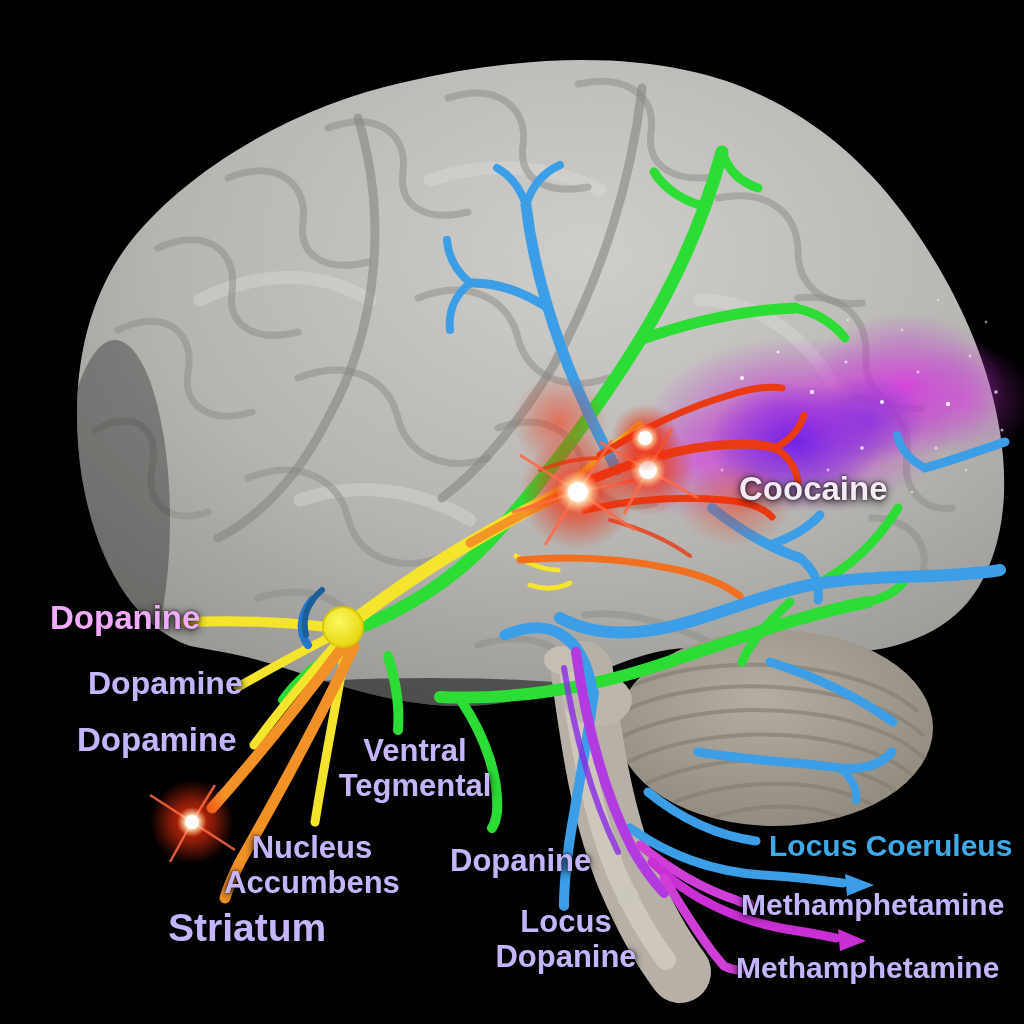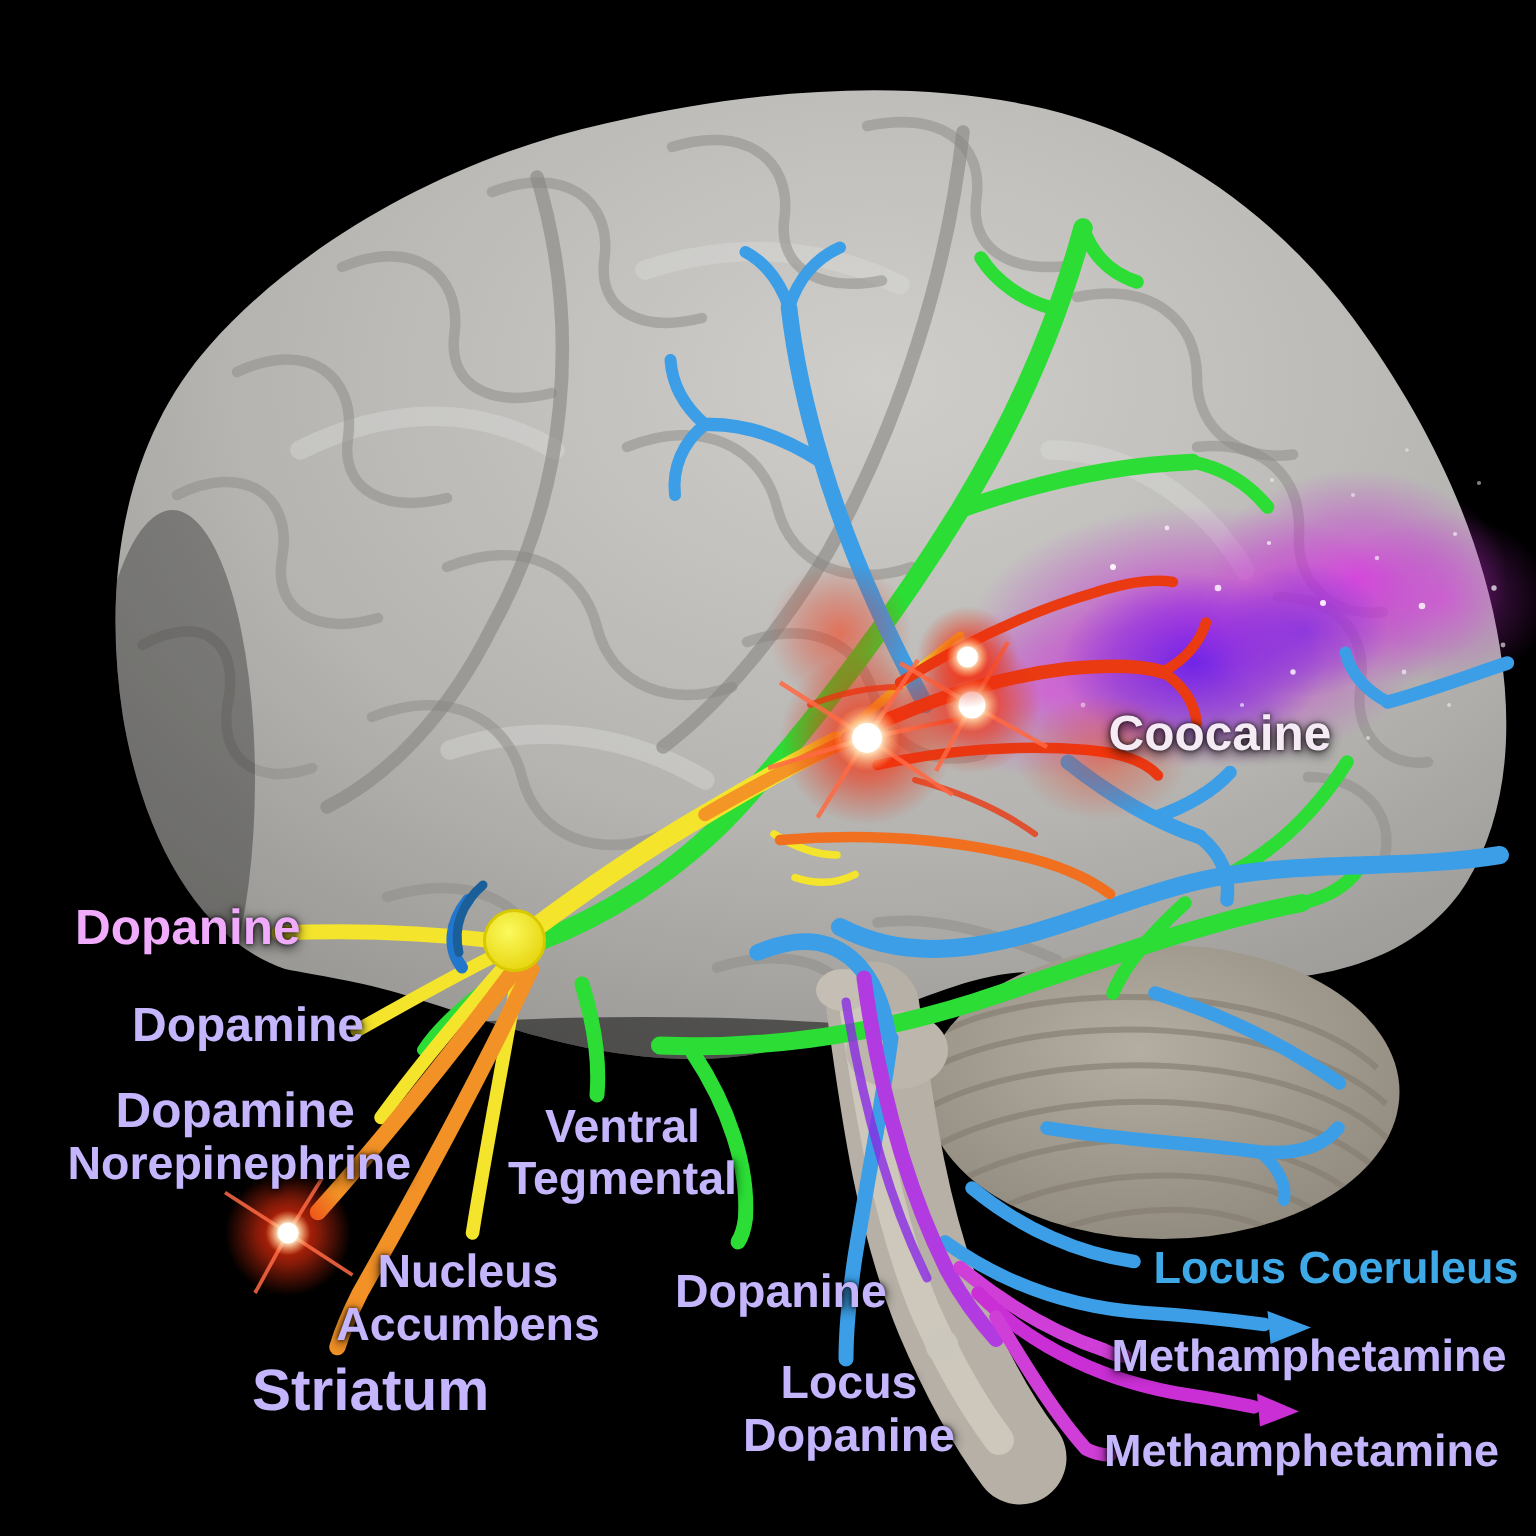--- a/index.html
+++ b/index.html
@@ -301,21 +301,20 @@
   <g>
     <path d="M 312,600 C 300,615 298,632 308,645" fill="none" stroke="#2277cc" stroke-width="8" stroke-linecap="round"></path>
     <path d="M 322,590 C 308,602 302,618 306,635" fill="none" stroke="#1a5f99" stroke-width="6" stroke-linecap="round"></path>
     <circle cx="343" cy="627" r="20" fill="url(#nodeGrad)" stroke="#d8c800" stroke-width="2"></circle>
   </g>
 </svg>
 
   <div class="label lbl-dopanine">Dopanine</div>
   <div class="label lbl-dopamine-upper">Dopamine</div>
   <div class="label lbl-dopamine-lower">Dopamine</div>
-  <div class="label lbl-norepinephrine">Norepinephrine</div>
   <div class="label ml lbl-ventral-tegmental">Ventral
 Tegmental</div>
   <div class="label ml lbl-nucleus-accumbens">Nucleus
 Accumbens</div>
   <div class="label lbl-striatum">Striatum</div>
   <div class="label lbl-stribelum">Dopanine</div>
   <div class="label ml lbl-locus-coeruleus-center">Locus
 Dopanine</div>
   <div class="label lbl-locus-coeruleus-right">Locus Coeruleus</div>
   <div class="label lbl-methamphetamine-1">Methamphetamine</div>

